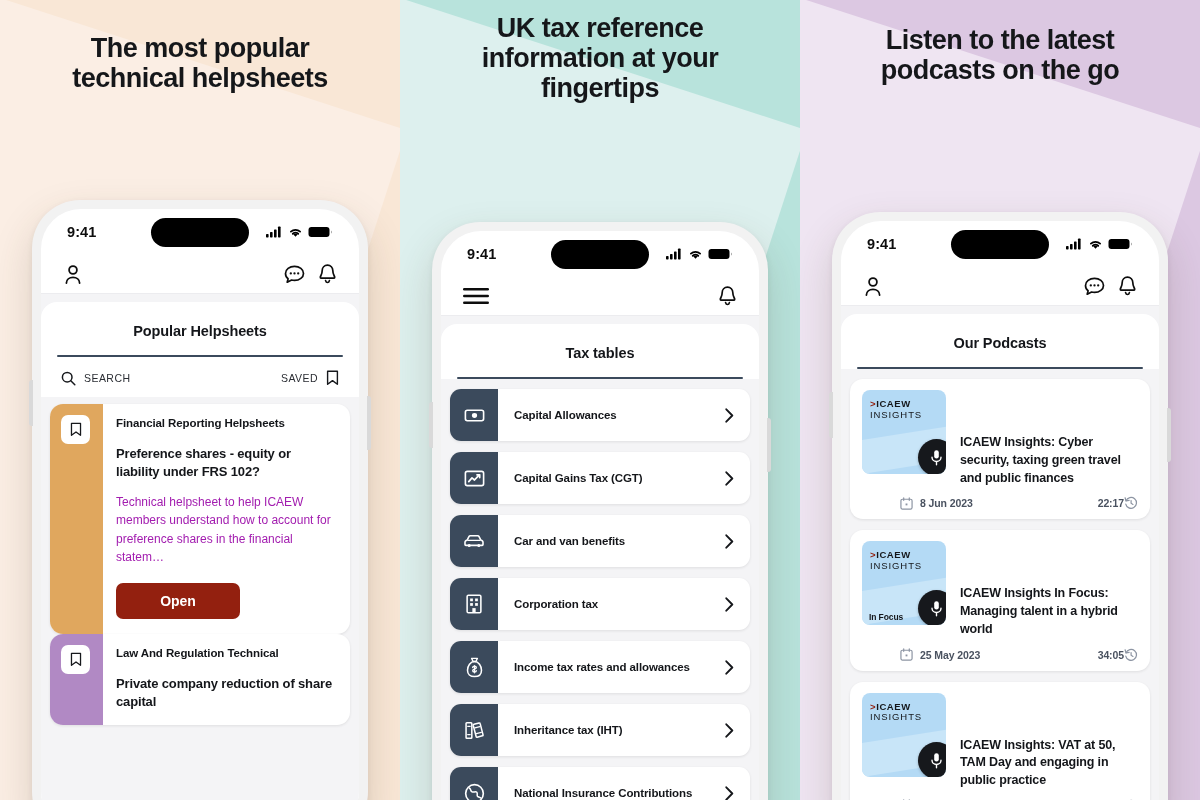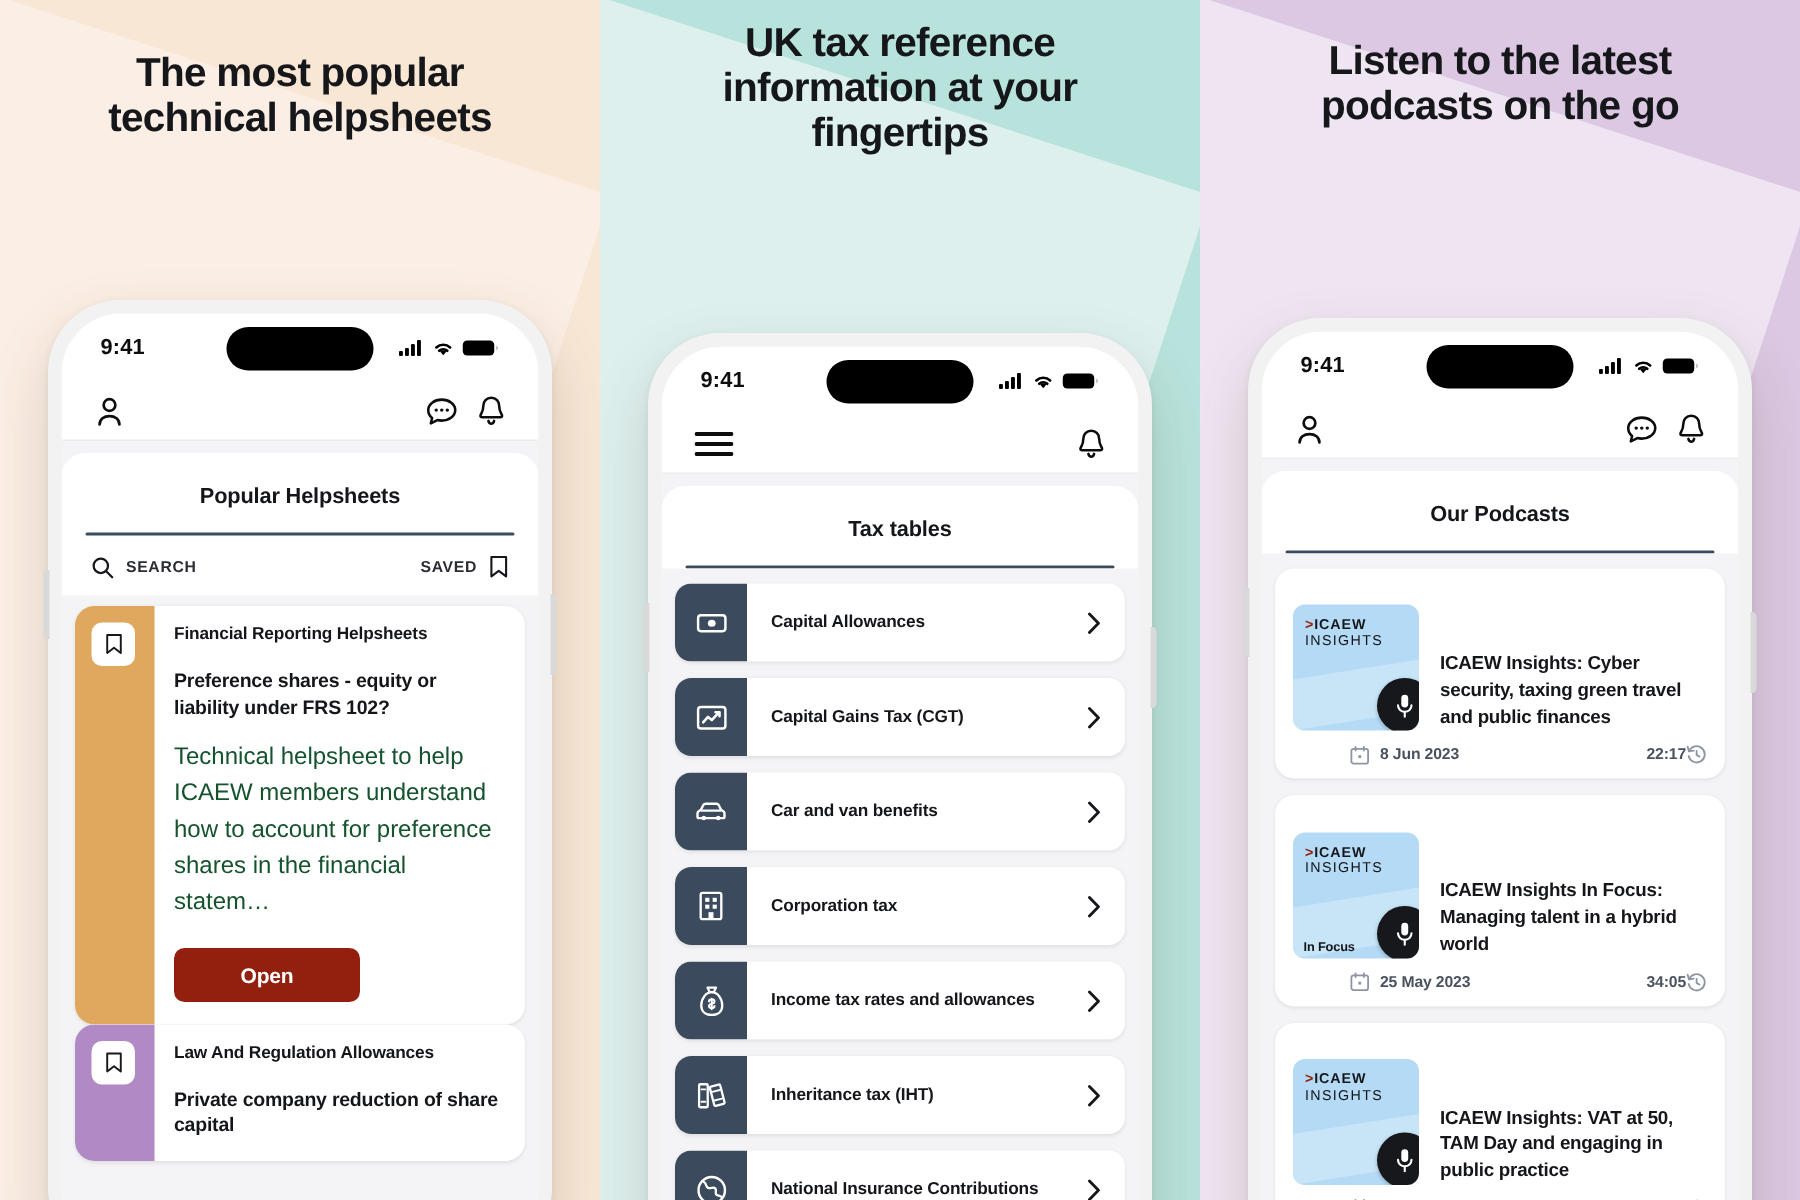--- a/index.html
+++ b/index.html
@@ -96,37 +96,37 @@
     padding:21px 10px 0; letter-spacing:-.1px;
   }
   .rule { height:2px; background:#3b4a5c; margin:16px 16px 0; border-radius:2px; }
 
   
   .searchrow {
     display:flex; align-items:center; justify-content:space-between;
     padding:13px 20px 11px;
   }
   .searchrow .l, .searchrow .r { display:flex; align-items:center; gap:8px; }
-  .searchrow .lbl { font-size:10.5px; font-weight:700; color:#2a2d33; letter-spacing:.45px;text-align:right; }
+  .searchrow .lbl { font-size:10.5px; font-weight:400; color:#2a2d33; letter-spacing:.45px;text-align:right; }
 
   
   .cards { flex:1; overflow:hidden; background:#f4f4f6; padding:7px 9px 0; }
   .hcard {
     display:flex; background:#fff; border-radius:13px; overflow:hidden;
     box-shadow:0 1px 3px rgba(0,0,0,.09);
   }
   .hcard .stripe { width:53px; flex:none; position:relative; }
   .hcard .bmark {
     position:absolute; left:11px; top:11px; width:29px; height:29px;
     background:#fff; border-radius:7px; display:flex; align-items:center; justify-content:center;
   }
   .hcard .body { flex:1; padding:13px 14px 15px 13px; }
   .hcard .cat   { font-size:11.5px; font-weight:700; color:#14161a; letter-spacing:-.1px; }
   .hcard .ttl   { font-size:13px; font-weight:700; color:#14161a; margin-top:16px; line-height:1.35; letter-spacing:-.15px; }
-  .hcard .desc  { font-size:16px; color:#14532d; margin-top:13px; line-height:1.52; }
+  .hcard .desc  { font-size:12px; color:#a21caf; margin-top:13px; line-height:1.52; }
   .open-btn {
     margin-top:17px; background:#93200f; color:#fff;
     border:none; border-radius:7px; padding:10px 18px; width:124px;
     font-size:14px; font-weight:700; font-family:inherit; cursor:pointer;
     letter-spacing:-.1px;
   }
 
   
   .taxlist { flex:1; overflow:hidden; background:#f4f4f6; padding:10px 9px 0; }
   .taxrow {
@@ -143,21 +143,21 @@
     font-size:11.5px; font-weight:600; color:#14161a; letter-spacing:-.1px;
   }
   .taxrow .ch { display:flex; align-items:center; padding-right:16px; }
 
   
   .podlist { flex:1; overflow:hidden; background:#f4f4f6; padding:10px 9px 0; }
   .pcard {
     background:#fff; border-radius:13px; box-shadow:0 1px 3px rgba(0,0,0,.09);
     margin-bottom:11px; padding:11px 12px 9px;
   }
-  .pcard .top { display:flex; gap:14px;align-items:flex-end; }
+  .pcard .top { display:flex; gap:14px; }
   .thumb {
     position:relative; width:84px; height:84px; flex:none; border-radius:8px;
     background:linear-gradient(180deg,#b4daf5 0%,#b4daf5 100%);
     overflow:hidden;
   }
   .thumb .wedge {
     position:absolute; left:0; bottom:0; width:100%; height:34px;
     background:#c8e5f8; transform:skewY(-9deg); transform-origin:bottom left;
   }
   .thumb .logo { position:absolute; left:8px; top:9px; }
@@ -292,21 +292,21 @@
 
             <div class="hcard">
               <div class="stripe" style="background:#b189c4">
                 <div class="bmark">
                   <svg width="12" height="15" viewBox="0 0 13 16">
                       <path d="M1.6 1.3h9.8v13L6.5 10.6 1.6 14.3z" stroke="#16181c" stroke-width="1.4" fill="none" stroke-linejoin="round"></path>
                     </svg>
                 </div>
               </div>
               <div class="body">
-                <div class="cat">Law And Regulation Allowances</div>
+                <div class="cat">Law And Regulation Technical</div>
                 <div class="ttl">Private company reduction of share capital</div>
               </div>
             </div>
 
           </div>
         </div>
 
       </div>
     </div>
   </section>

